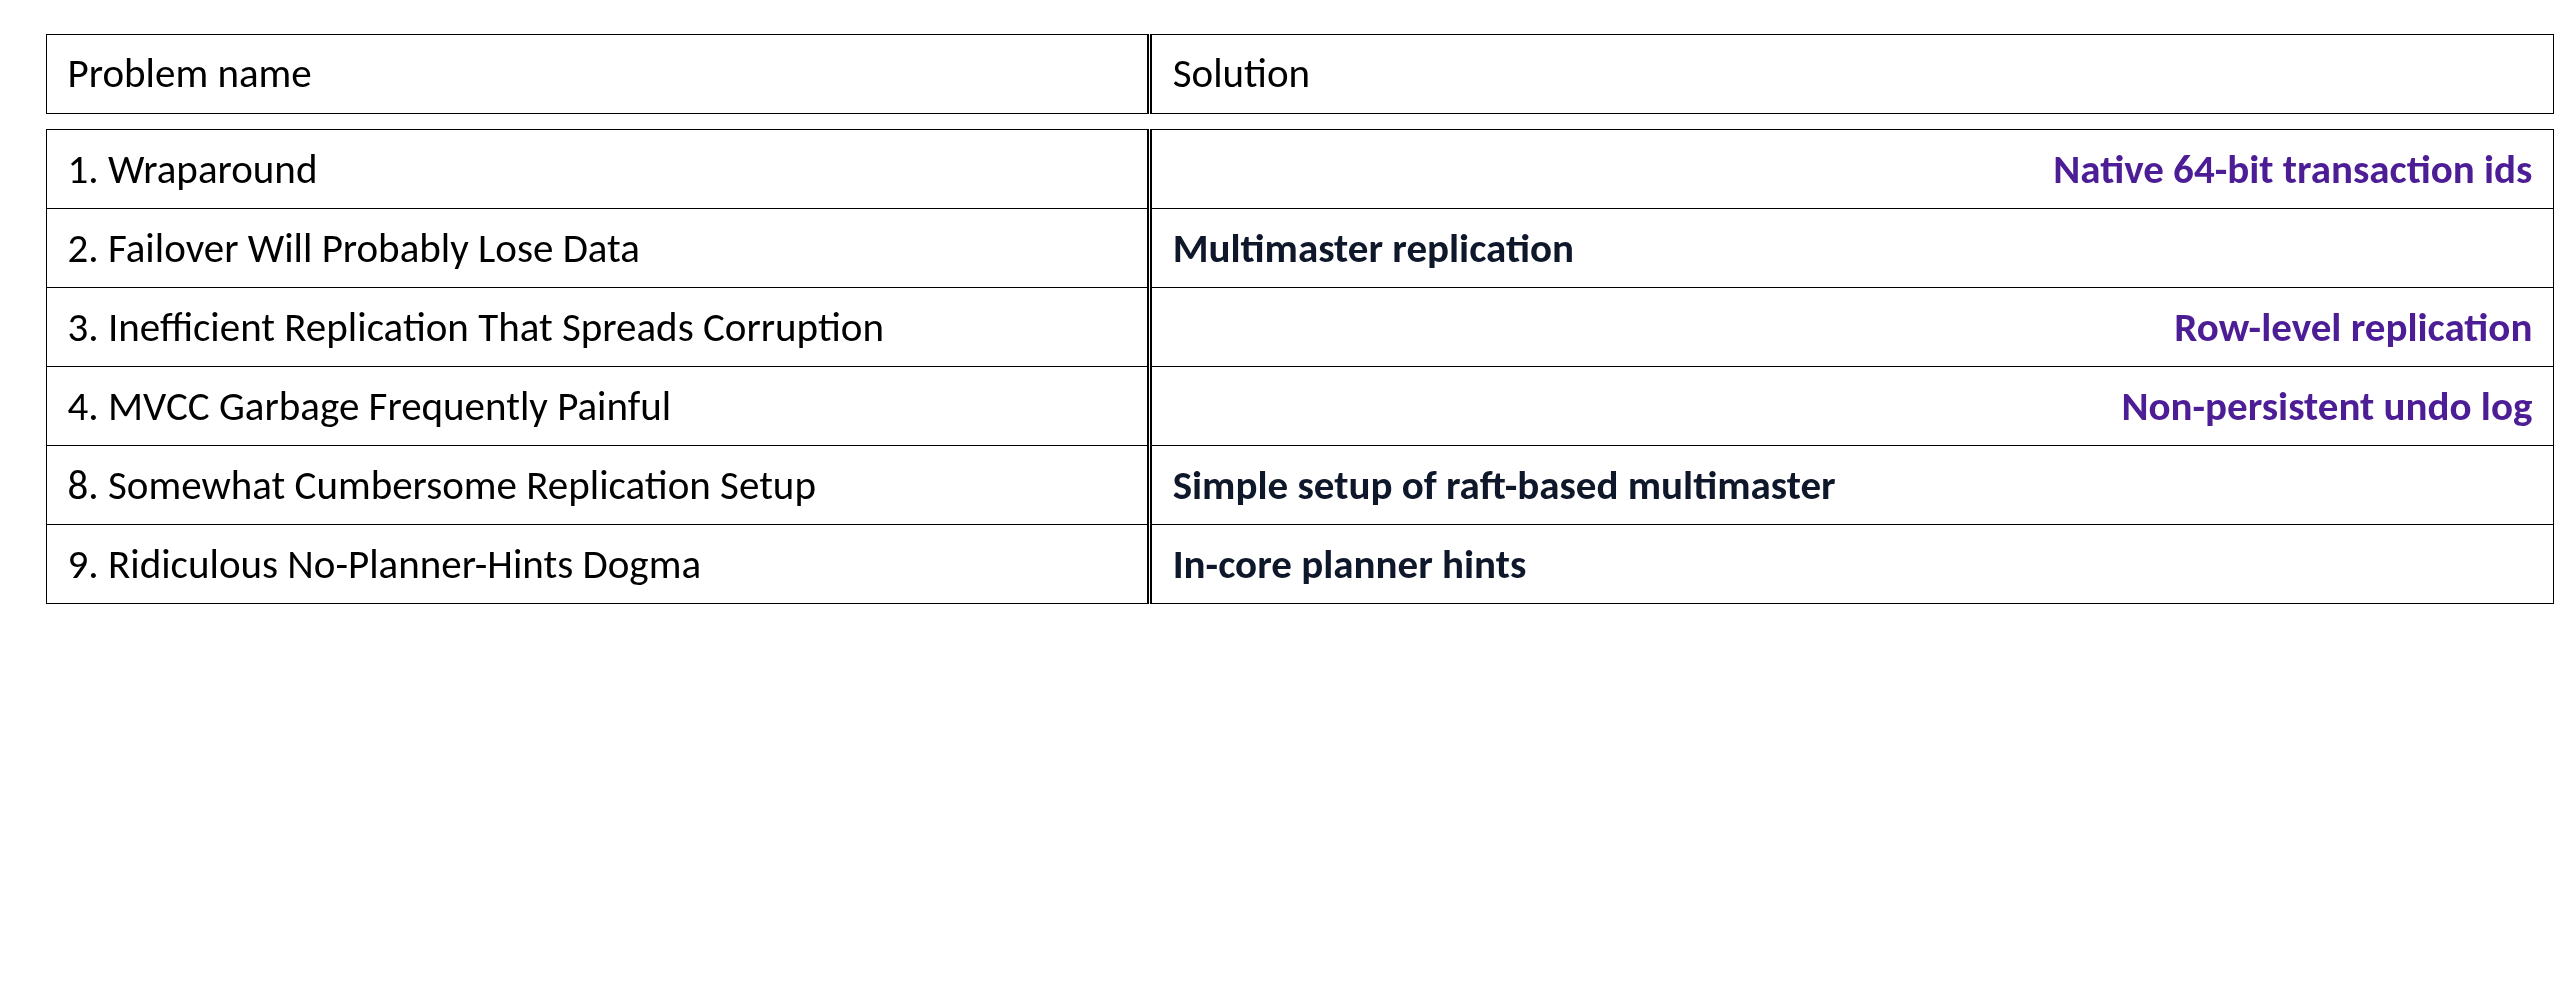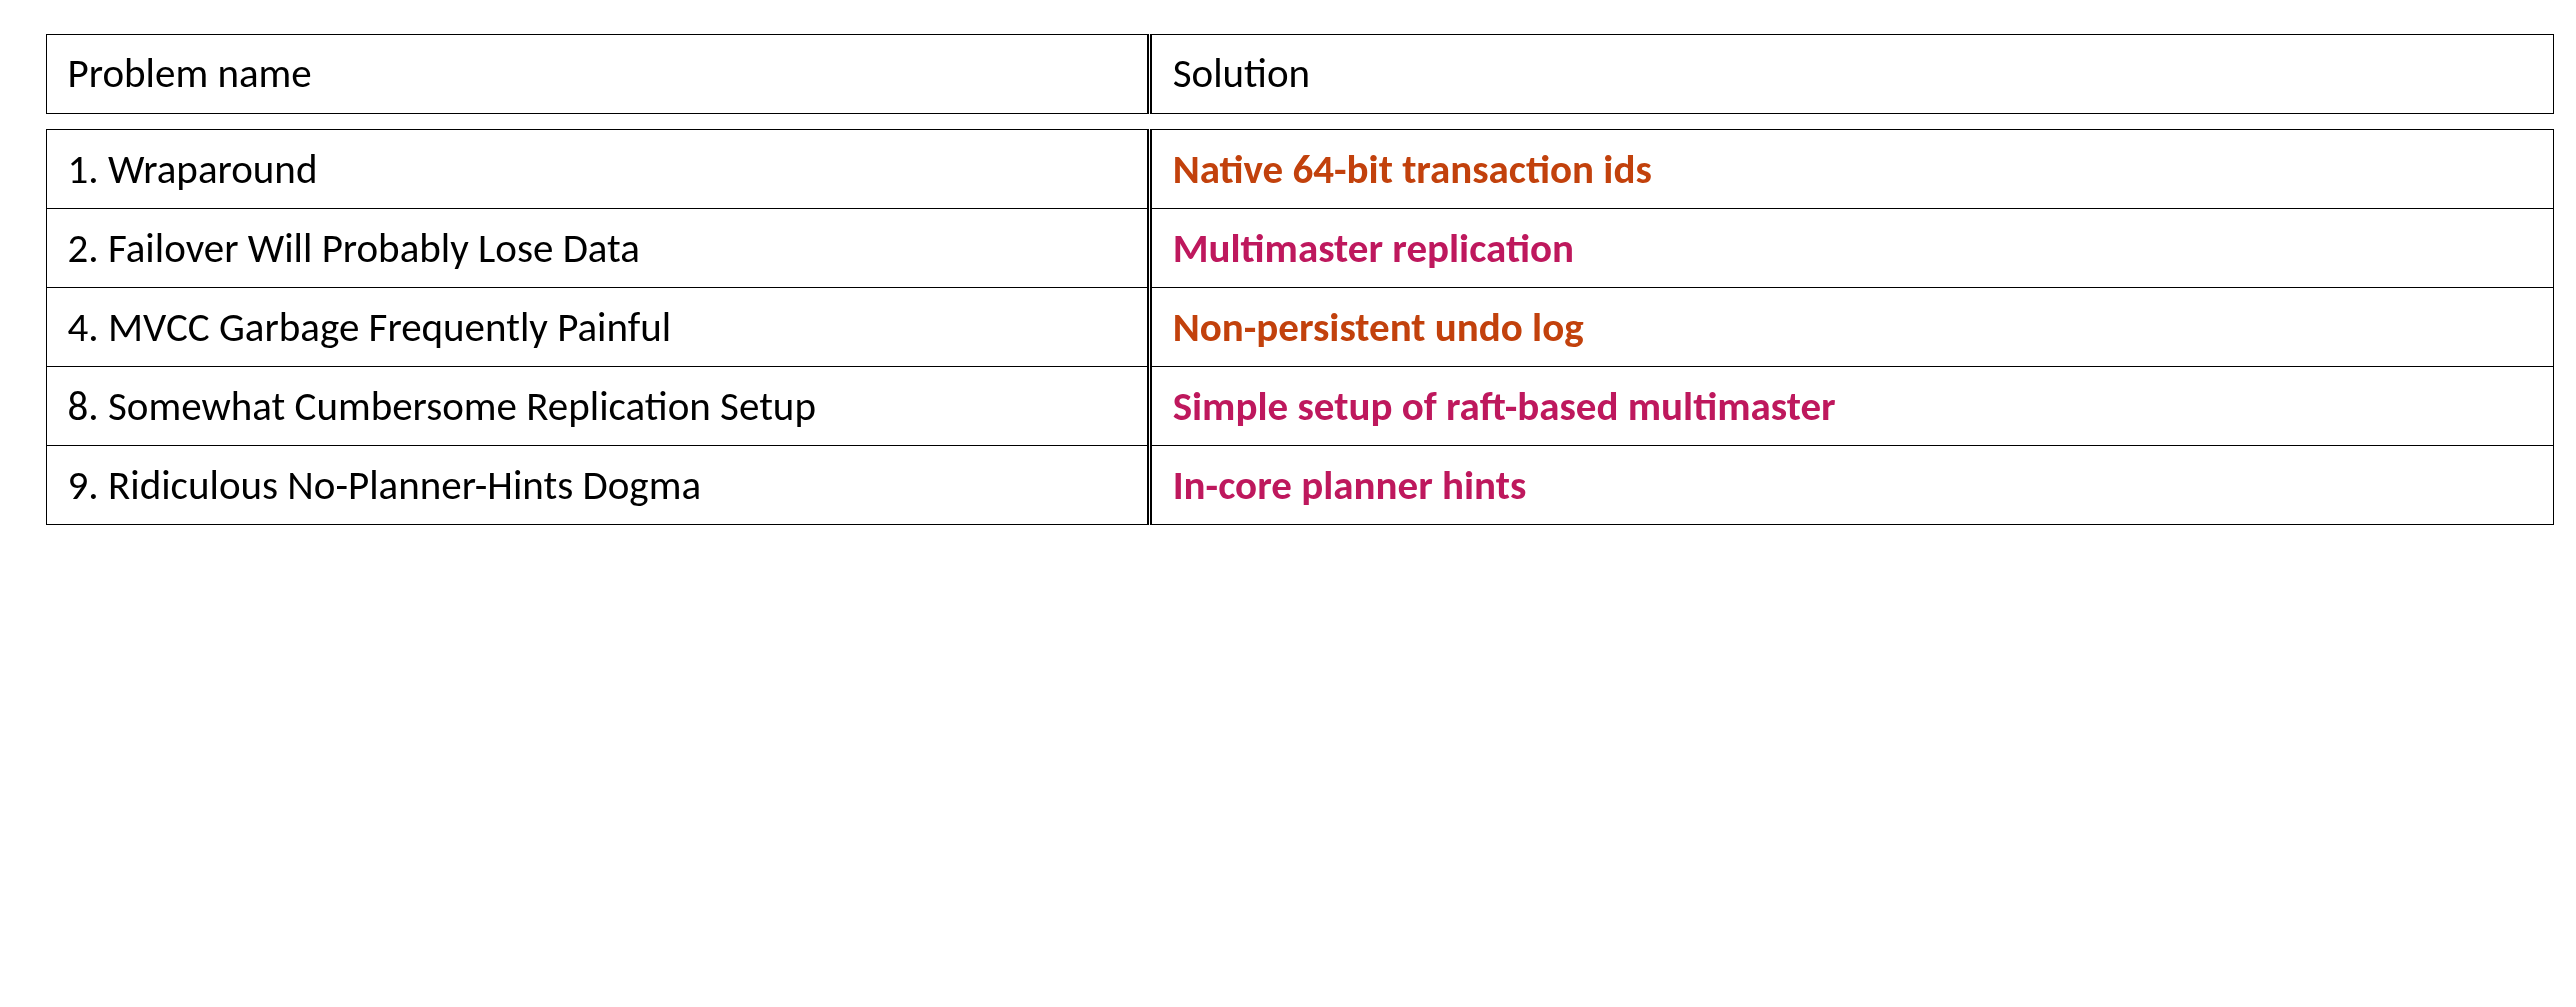--- a/index.html
+++ b/index.html
@@ -43,24 +43,25 @@
     }
     .problem-col {
       color: #000;
       font-weight: normal;
       width: 44%;
     }
     .solution-col {
       font-weight: 700;
     }
     .c-green {
-      color: #c2410c;
+      color: #4c1d95;
+      text-align: right;
     }
     .c-olive {
-      color: #be185d;
+      color: #0f172a;
     }
   </style>
 </head>
 <body>
 
 <div class="table-container">
   <table>
     <thead>
       <tr class="header-row">
         <th class="problem-col col-divider">Problem name</th>
@@ -73,20 +74,24 @@
       </tr>
       <tr>
         <td class="problem-col col-divider">1. Wraparound</td>
         <td class="solution-col c-green">Native 64-bit transaction ids</td>
       </tr>
       <tr>
         <td class="problem-col col-divider">2. Failover Will Probably Lose Data</td>
         <td class="solution-col c-olive">Multimaster replication</td>
       </tr>
       <tr>
+        <td class="problem-col col-divider">3. Inefficient Replication That Spreads Corruption</td>
+        <td class="solution-col c-green">Row-level replication</td>
+      </tr>
+      <tr>
         <td class="problem-col col-divider">4. MVCC Garbage Frequently Painful</td>
         <td class="solution-col c-green">Non-persistent undo log</td>
       </tr>
       <tr>
         <td class="problem-col col-divider">8. Somewhat Cumbersome Replication Setup</td>
         <td class="solution-col c-olive">Simple setup of raft-based multimaster</td>
       </tr>
       <tr>
         <td class="problem-col col-divider">9. Ridiculous No-Planner-Hints Dogma</td>
         <td class="solution-col c-olive">In-core planner hints</td>

